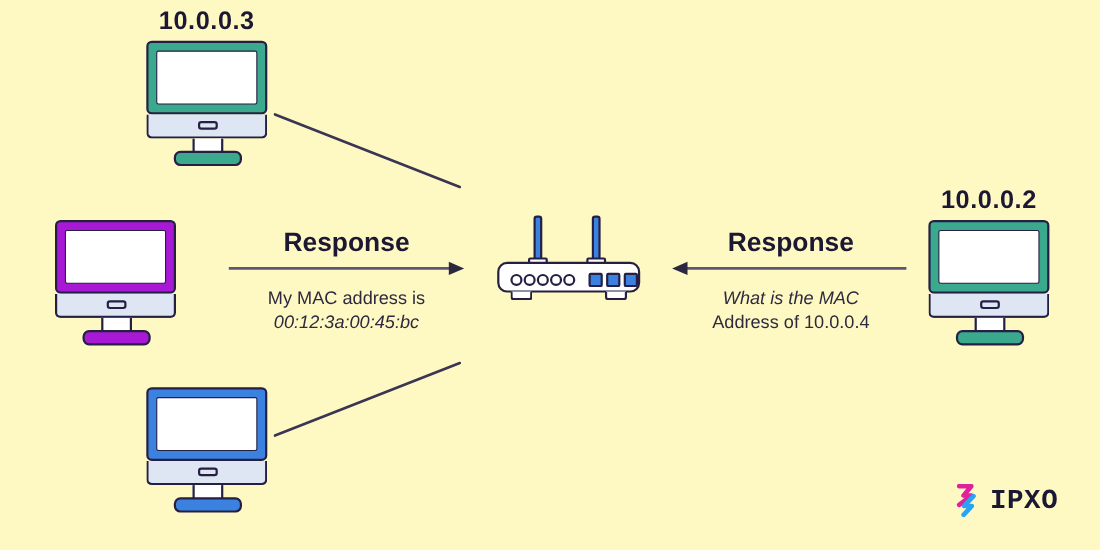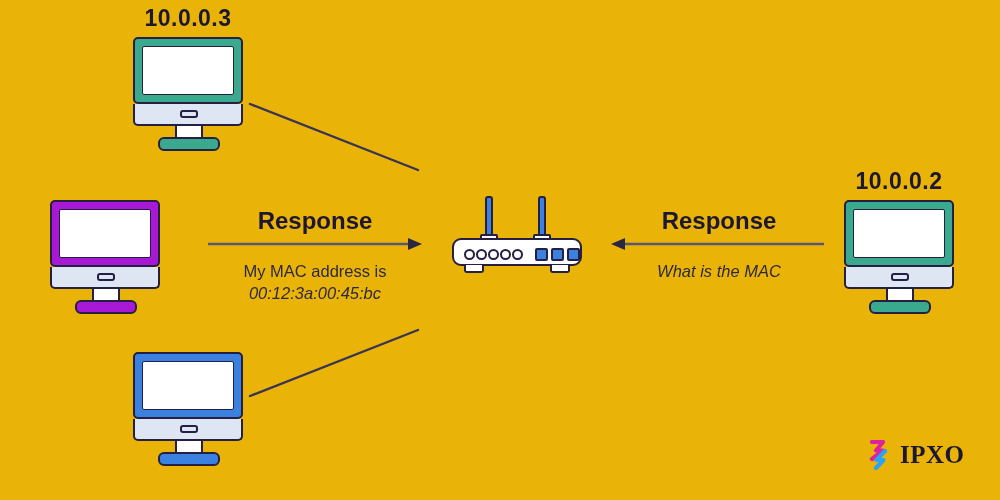--- a/index.html
+++ b/index.html
@@ -7,21 +7,21 @@
     padding: 0;
     background: #ffffff;
   }
   body {
     font-family: "Liberation Sans", sans-serif;
   }
   #canvas {
     position: relative;
     width: 1000px;
     height: 500px;
-    background: #eab308;
+    background: #fef9c3;
     overflow: hidden;
   }
   .abs { position: absolute; }
 
   
   .ip-label {
     font-family: "Liberation Sans", sans-serif;
     font-weight: bold;
     font-size: 23px;
     letter-spacing: 0.5px;
@@ -136,21 +136,21 @@
     font-family: "Liberation Sans", sans-serif;
     font-size: 16.5px;
     color: #2d2a40;
     text-align: center;
     line-height: 22px;
     white-space: nowrap;
   }
 
   
   .logo-text {
-    font-family: Liberation Serif, serif;
+    font-family: Liberation Mono, monospace;
     font-weight: bold;
     font-size: 25px;
     letter-spacing: 0.5px;
     color: #1c1733;
   }
 </style>
 </head>
 <body>
 
 <div id="canvas">
@@ -240,20 +240,21 @@
   <div class="flow-sub abs" style="left:195px; top:282px; width:240px;font-style:italic;">00:12:3a:00:45:bc</div>
 
   <div class="flow-title abs" style="left:600px; top:207px; width:238px;">Response</div>
 
   <svg class="abs" style="left:600px; top:234px; width:238px; height:20px;" viewBox="0 0 238 20">
     <line x1="22" y1="10" x2="224" y2="10" stroke="#5a5673" stroke-width="2.6"></line>
     <polygon points="25,4 11,10 25,16" fill="#2b2740"></polygon>
   </svg>
 
   <div class="flow-sub abs" style="left:600px; top:260px; width:238px;font-style:italic;">What is the MAC</div>
+  <div class="flow-sub abs" style="left:600px; top:282px; width:238px;">Address of 10.0.0.4</div>
 
   <div class="abs" style="left:868px; top:438px; width:100px; height:34px; display:flex; align-items:center; gap:8px;">
     <svg width="24" height="30" viewBox="0 0 24 30">
       <path d="M4 2 L15 2 L8 10.5 L15 10.5 L4 19" fill="none" stroke="#e0219e" stroke-width="4.2" stroke-linecap="round" stroke-linejoin="round"></path>
       <path d="M17 11 L8.5 20 L15.5 20 L8 28" fill="none" stroke="#29a3f5" stroke-width="4.2" stroke-linecap="round" stroke-linejoin="round"></path>
     </svg>
     <span class="logo-text">IPXO</span>
   </div>
 
 </div>

